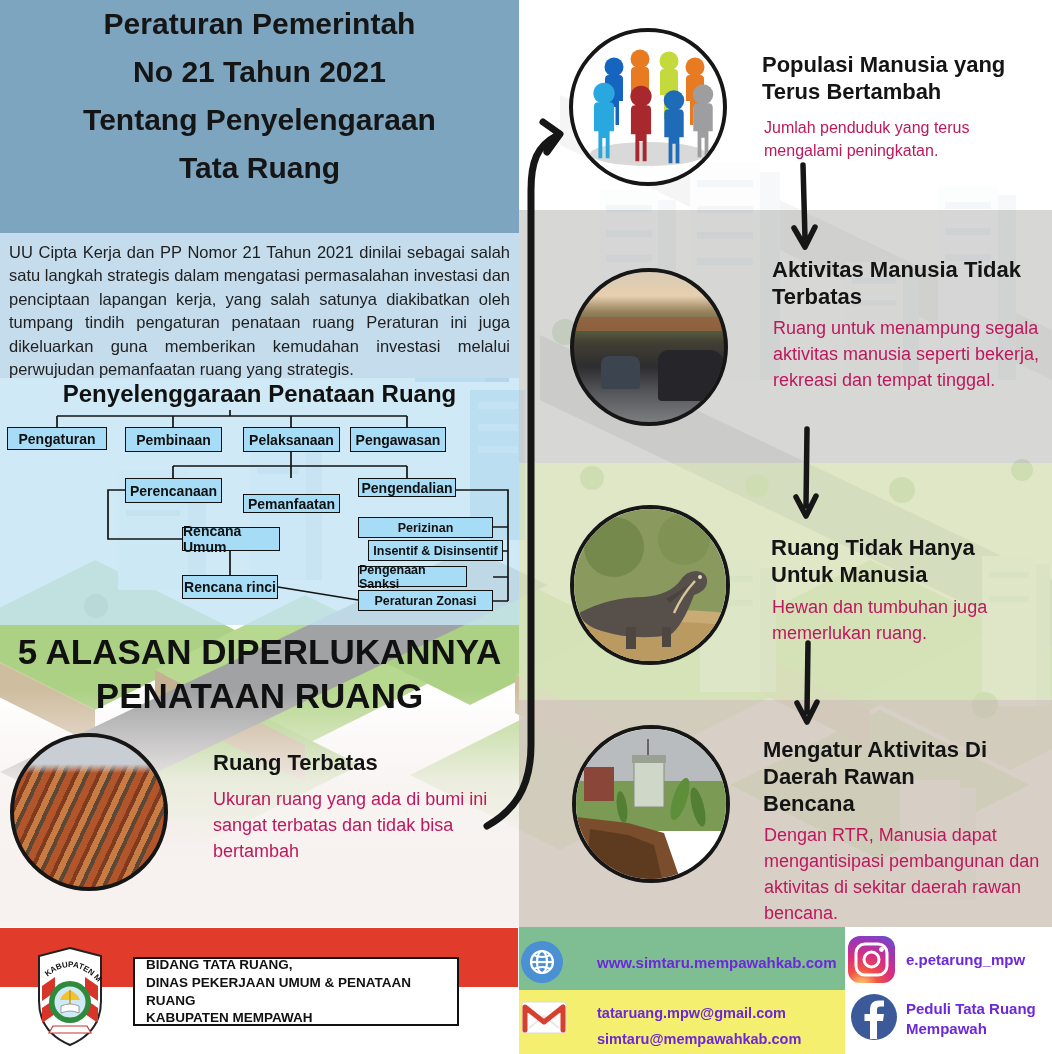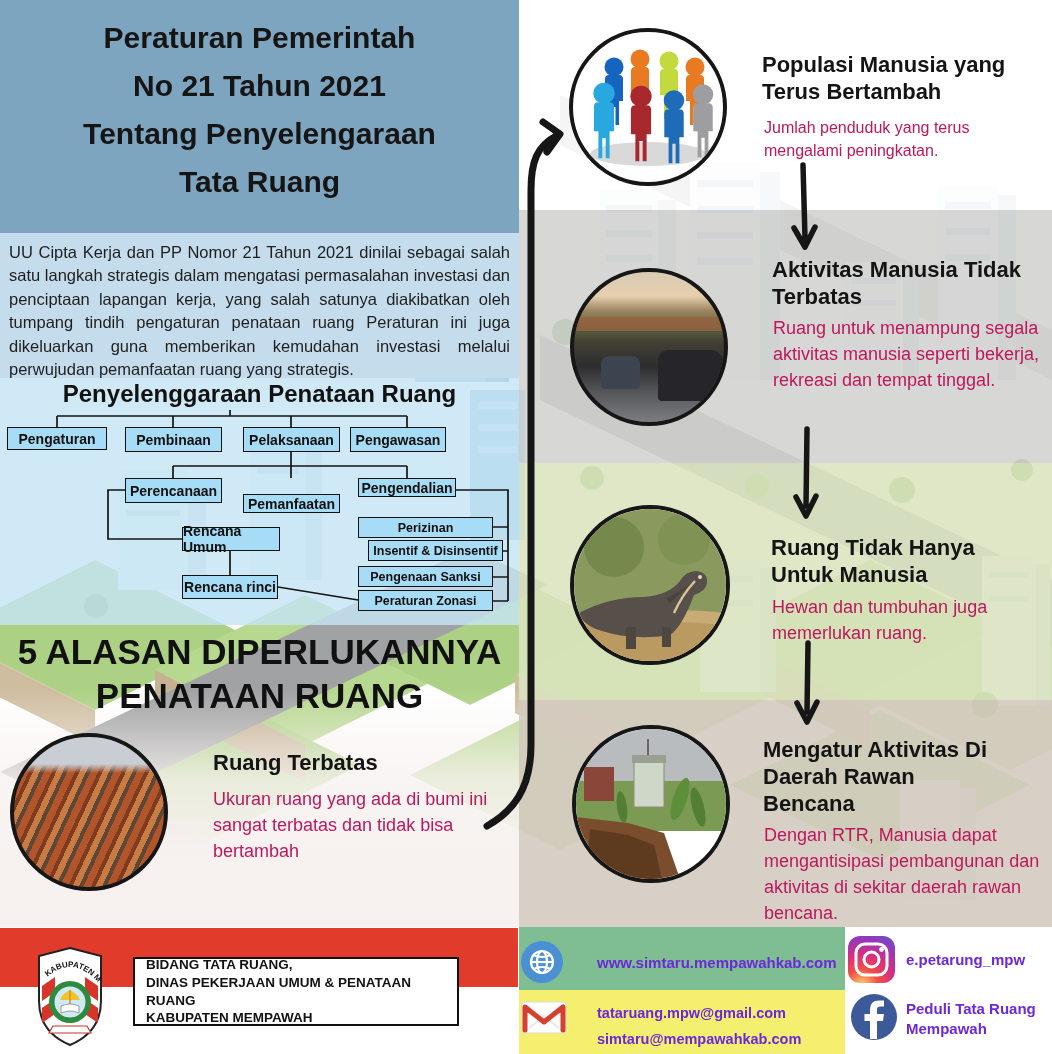--- a/index.html
+++ b/index.html
@@ -14,21 +14,21 @@
   .ov-title{left:0;top:0;width:519px;height:233px;background:#7EA5BF;z-index:2;}
   .ov-intro{left:0;top:233px;width:519px;height:145px;background:#C4DCEC;z-index:2;}
   .ov-flow{left:0;top:378px;width:519px;height:247px;background:rgba(197,228,244,.82);z-index:2;}
   .ov-leftfade{left:0;top:690px;width:519px;height:237px;z-index:2;
     background:linear-gradient(180deg,rgba(247,242,240,0) 0%,rgba(247,242,240,.82) 38%,#F7F2F0 70%);}
   .ov-rwhite{left:519px;top:0;width:533px;height:210px;background:rgba(255,255,255,.8);z-index:2;}
   .ov-rgray{left:519px;top:210px;width:533px;height:253px;background:rgba(208,208,207,.86);z-index:2;}
   .ov-rgreen{left:519px;top:463px;width:533px;height:237px;background:rgba(219,228,191,.88);z-index:2;}
   .ov-rtan{left:519px;top:700px;width:533px;height:227px;background:rgba(212,203,192,.9);z-index:2;}
   
-  .main-title{left:0;top:14px;width:519px;text-align:center;z-index:4;
+  .main-title{left:0;top:0;width:519px;text-align:center;z-index:4;
     font-size:30px;font-weight:bold;line-height:48px;color:#151515;}
   .intro{left:9px;top:241px;width:501px;z-index:4;font-size:16.5px;line-height:1.42;
     text-align:justify;color:#1f1f1f;}
   .flow{left:0;top:378px;width:519px;height:250px;z-index:4;}
   .flow-title{position:absolute;left:0;top:2px;width:519px;text-align:center;
     font-size:24px;font-weight:bold;color:#111;}
   .fbox{position:absolute;background:#A6DCF5;border:1.6px solid #101010;display:flex;
     align-items:center;justify-content:center;font-weight:bold;font-size:14px;color:#101010;}
   .fbox.small{font-size:12.5px;}
   .big-heading{left:0;top:630px;width:519px;z-index:4;text-align:center;
@@ -204,21 +204,21 @@
     <div class="fbox" style="left:125px;top:49px;width:97px;height:25px">Pembinaan</div>
     <div class="fbox" style="left:243px;top:49px;width:97px;height:25px">Pelaksanaan</div>
     <div class="fbox" style="left:350px;top:49px;width:96px;height:25px">Pengawasan</div>
     <div class="fbox" style="left:125px;top:100px;width:97px;height:25px">Perencanaan</div>
     <div class="fbox" style="left:243px;top:116px;width:97px;height:19px">Pemanfaatan</div>
     <div class="fbox" style="left:358px;top:100px;width:98px;height:19px">Pengendalian</div>
     <div class="fbox" style="left:182px;top:149px;width:98px;height:24px">Rencana Umum</div>
     <div class="fbox" style="left:182px;top:197px;width:96px;height:24px">Rencana rinci</div>
     <div class="fbox small" style="left:358px;top:139px;width:135px;height:21px">Perizinan</div>
     <div class="fbox small" style="left:368px;top:162px;width:135px;height:21px">Insentif &amp; Disinsentif</div>
-    <div class="fbox small" style="left:358px;top:188px;width:135px;height:21px">Pengenaan Sanksi</div>
+    <div class="fbox small" style="left:358px;top:188px;width:109px;height:21px">Pengenaan Sanksi</div>
     <div class="fbox small" style="left:358px;top:212px;width:135px;height:21px">Peraturan Zonasi</div>
   </div>
 
   <div class="abs big-heading">
     <div>5 ALASAN DIPERLUKANNYA</div>
     <div>PENATAAN RUANG</div>
   </div>
 
   <div class="abs circ circ-slum"></div>
   <div class="abs sec-title" style="left:213px;top:750px;width:300px">Ruang Terbatas</div>

